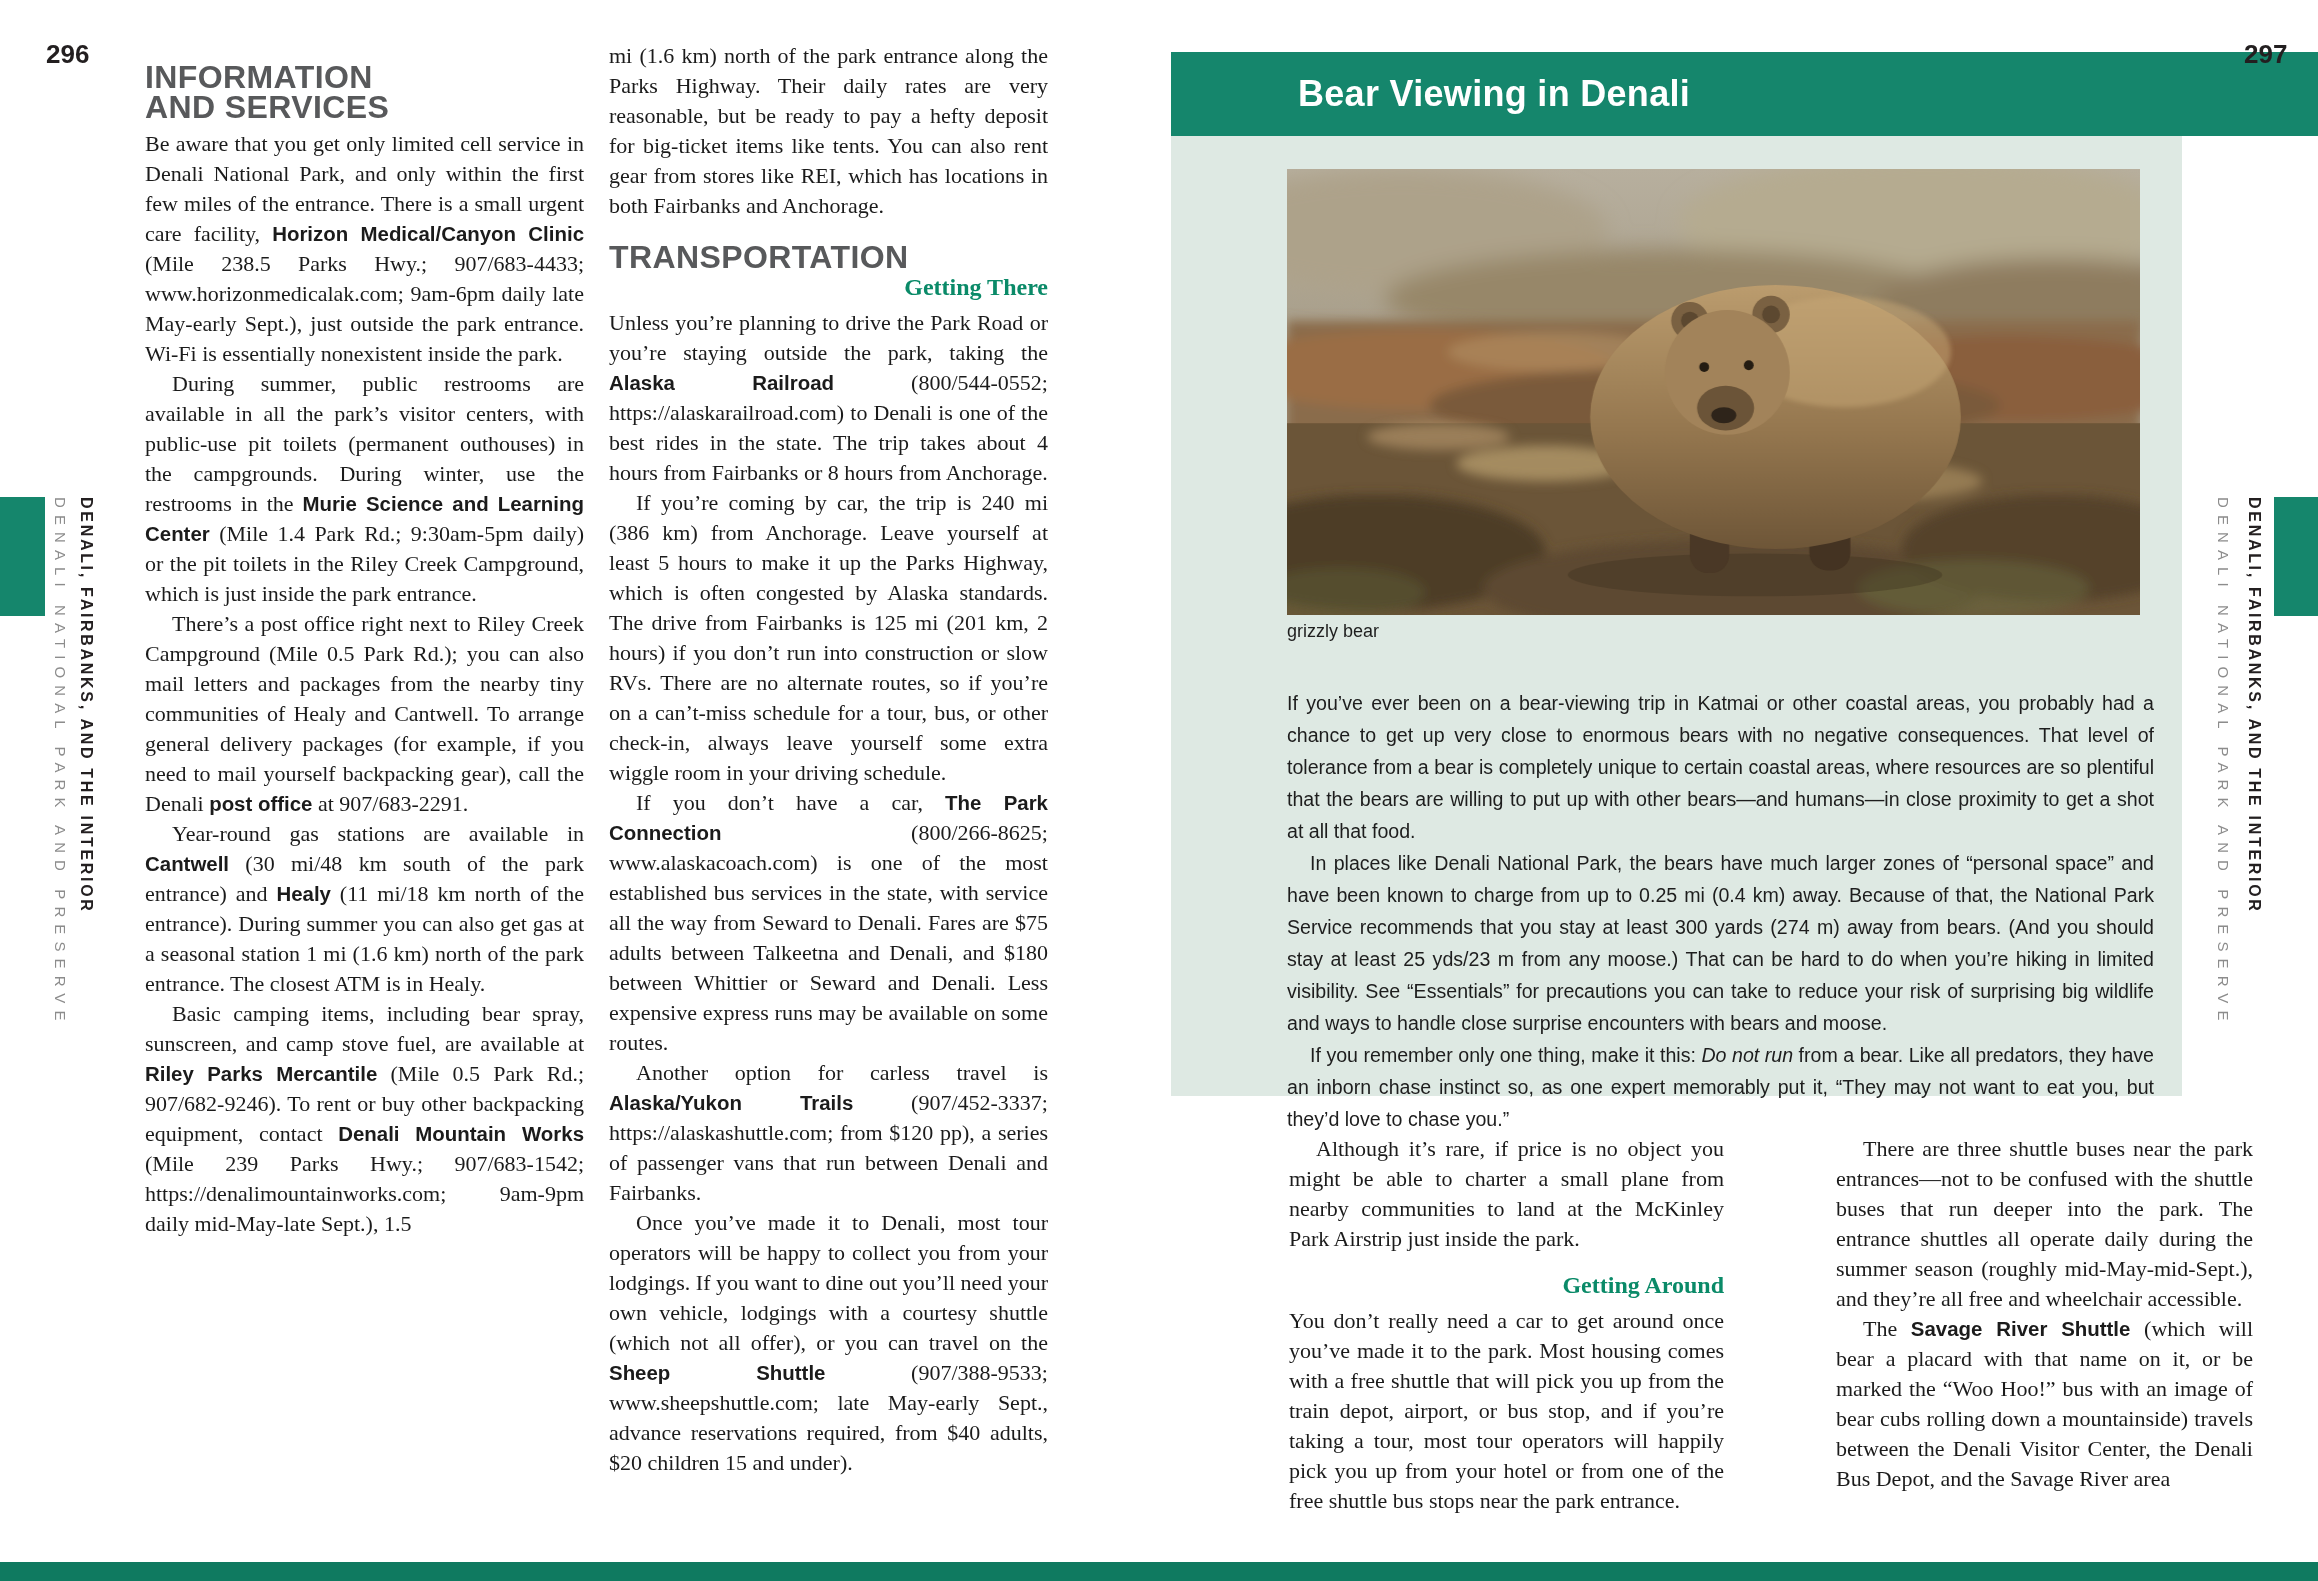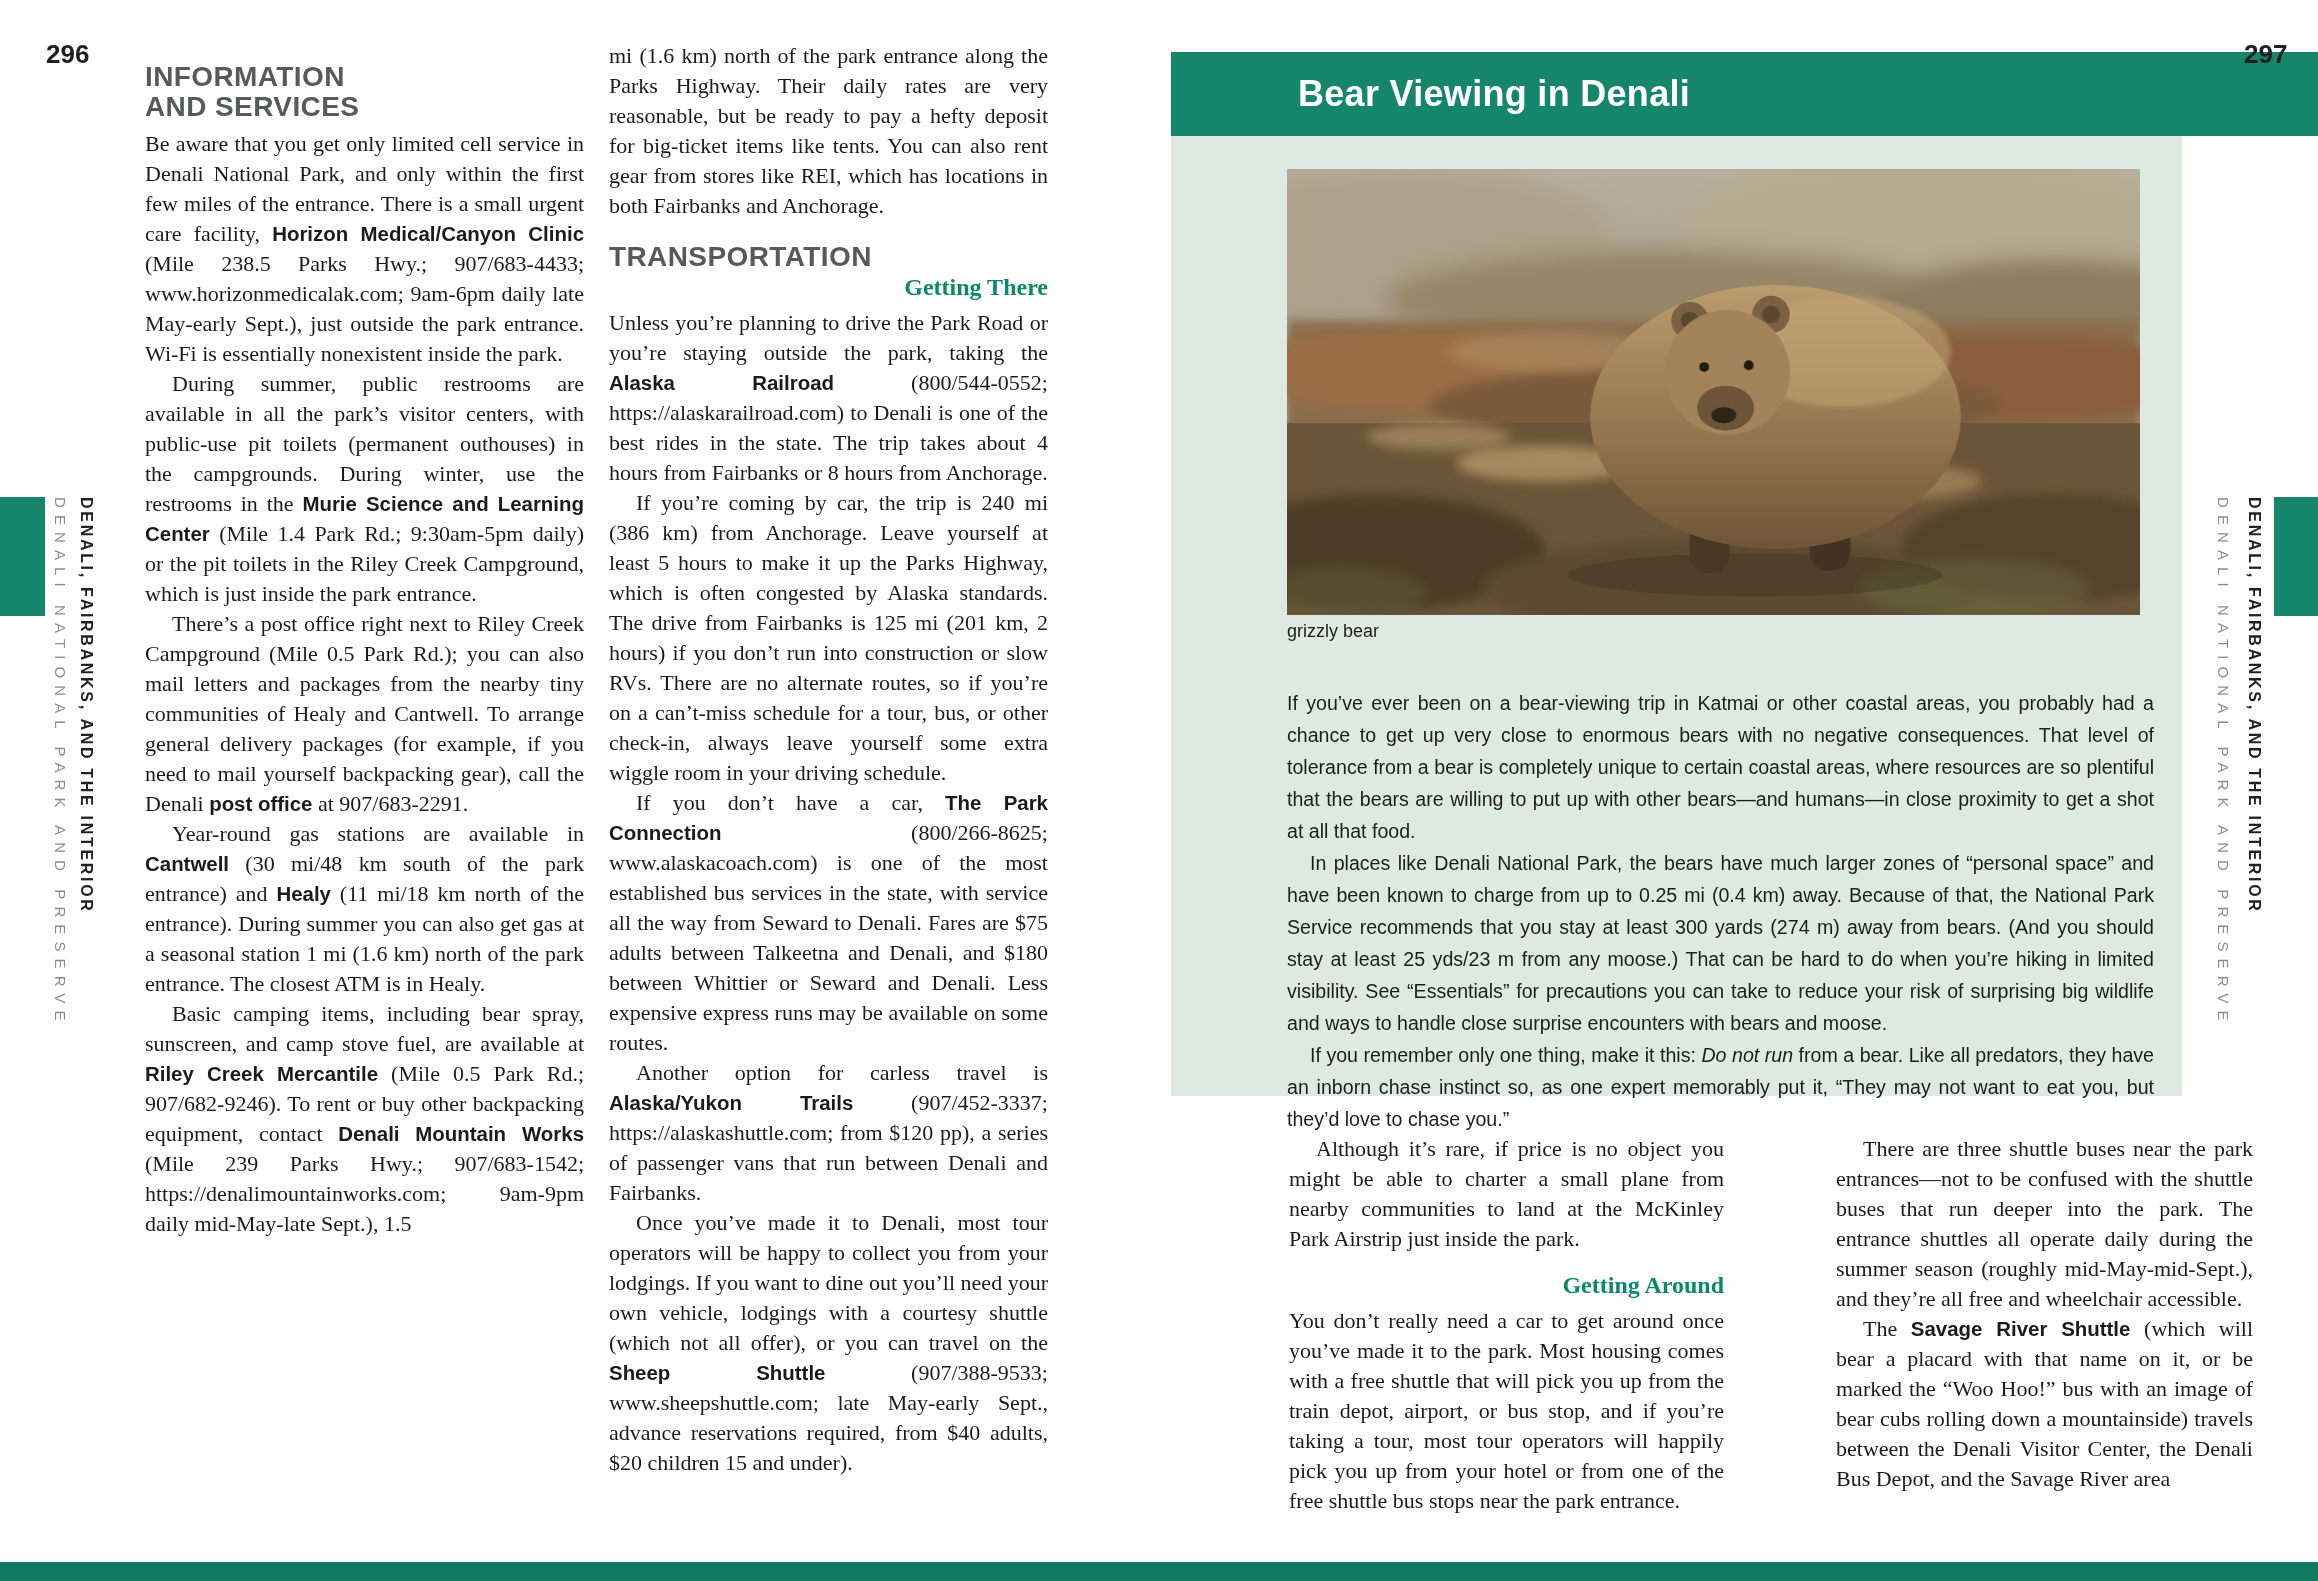--- a/index.html
+++ b/index.html
@@ -30,21 +30,21 @@
   strong{font-family:"Liberation Sans",sans-serif;font-weight:bold;font-size:0.93em;}
   em{font-style:italic;}
 
   #col-left-1{left:145px;top:41px;width:439px;}
   #col-left-2{left:609px;top:41px;width:439px;}
   #col-right-1{left:1289px;top:1134px;width:435px;}
   #col-right-2{left:1836px;top:1134px;width:417px;}
 
   .h-section{
     font-family:"Liberation Sans",sans-serif;font-weight:bold;color:var(--head-gray);
-    font-size:28px;line-height:30px;letter-spacing:0.4px;white-space:pre-line;
+    font-size:32px;line-height:30px;letter-spacing:0.4px;white-space:pre-line;
     margin:21.4px 0 7.1px;text-align:left;
   }
   .h-green{
     font-family:Liberation Serif, serif;font-weight:bold;color:var(--head-green);
     font-size:24px;line-height:27px;margin:0 0 7.1px;text-align:right;
   }
   #col-left-2 .h-section{margin-bottom:1.8px;}
 
   
   #sidebar-header{
@@ -104,21 +104,21 @@
 <div class="pagenum" id="pagenum-left">296</div>
 
 <div class="col" id="col-left-1">
   <div class="h-section">INFORMATION
 AND SERVICES</div>
   <div>
       <p>Be aware that you get only limited cell service in Denali National Park, and only within the first few miles of the entrance. There is a small urgent care facility, <strong>Horizon Medical/Canyon Clinic</strong> (Mile 238.5 Parks Hwy.; 907/683-4433; www.horizonmedicalak.com; 9am-6pm daily late May-early Sept.), just outside the park entrance. Wi-Fi is essentially nonexistent inside the park.</p>
       <p class="indent">During summer, public restrooms are available in all the park’s visitor centers, with public-use pit toilets (permanent outhouses) in the campgrounds. During winter, use the restrooms in the <strong>Murie Science and Learning Center</strong> (Mile 1.4 Park Rd.; 9:30am-5pm daily) or the pit toilets in the Riley Creek Campground, which is just inside the park entrance.</p>
       <p class="indent">There’s a post office right next to Riley Creek Campground (Mile 0.5 Park Rd.); you can also mail letters and packages from the nearby tiny communities of Healy and Cantwell. To arrange general delivery packages (for example, if you need to mail yourself backpacking gear), call the Denali <strong>post office</strong> at 907/683-2291.</p>
       <p class="indent">Year-round gas stations are available in <strong>Cantwell</strong> (30 mi/48 km south of the park entrance) and <strong>Healy</strong> (11 mi/18 km north of the entrance). During summer you can also get gas at a seasonal station 1 mi (1.6 km) north of the park entrance. The closest ATM is in Healy.</p>
-      <p class="indent">Basic camping items, including bear spray, sunscreen, and camp stove fuel, are available at <strong>Riley Creek Mercantile</strong> (Mile 0.5 Park Rd.; 907/682-9246). To rent or buy other backpacking equipment, contact <strong>Denali Mountain Works</strong> (Mile 239 Parks Hwy.; 907/683-1542; https://denalimountainworks.com; 9am-9pm daily mid-May-late Sept.), 1.5</p>
+      <p class="indent">Basic camping items, including bear spray, sunscreen, and camp stove fuel, are available at <strong>Riley Parks Mercantile</strong> (Mile 0.5 Park Rd.; 907/682-9246). To rent or buy other backpacking equipment, contact <strong>Denali Mountain Works</strong> (Mile 239 Parks Hwy.; 907/683-1542; https://denalimountainworks.com; 9am-9pm daily mid-May-late Sept.), 1.5</p>
     </div>
 </div>
 
 <div class="col" id="col-left-2">
   <div>
       <p>mi (1.6 km) north of the park entrance along the Parks Highway. Their daily rates are very reasonable, but be ready to pay a hefty deposit for big-ticket items like tents. You can also rent gear from stores like REI, which has locations in both Fairbanks and Anchorage.</p>
     </div>
   <div class="h-section">TRANSPORTATION</div>
   <div class="h-green">Getting There</div>
   <div>

